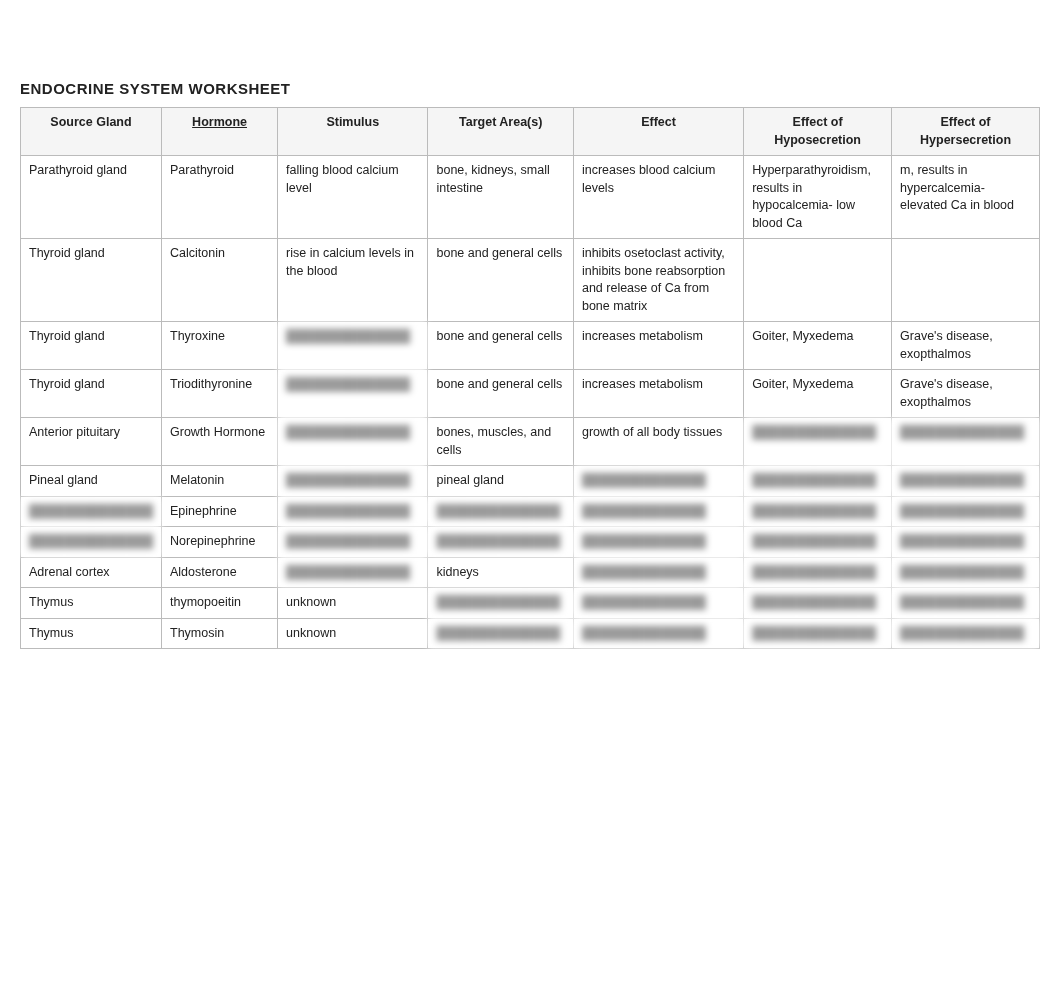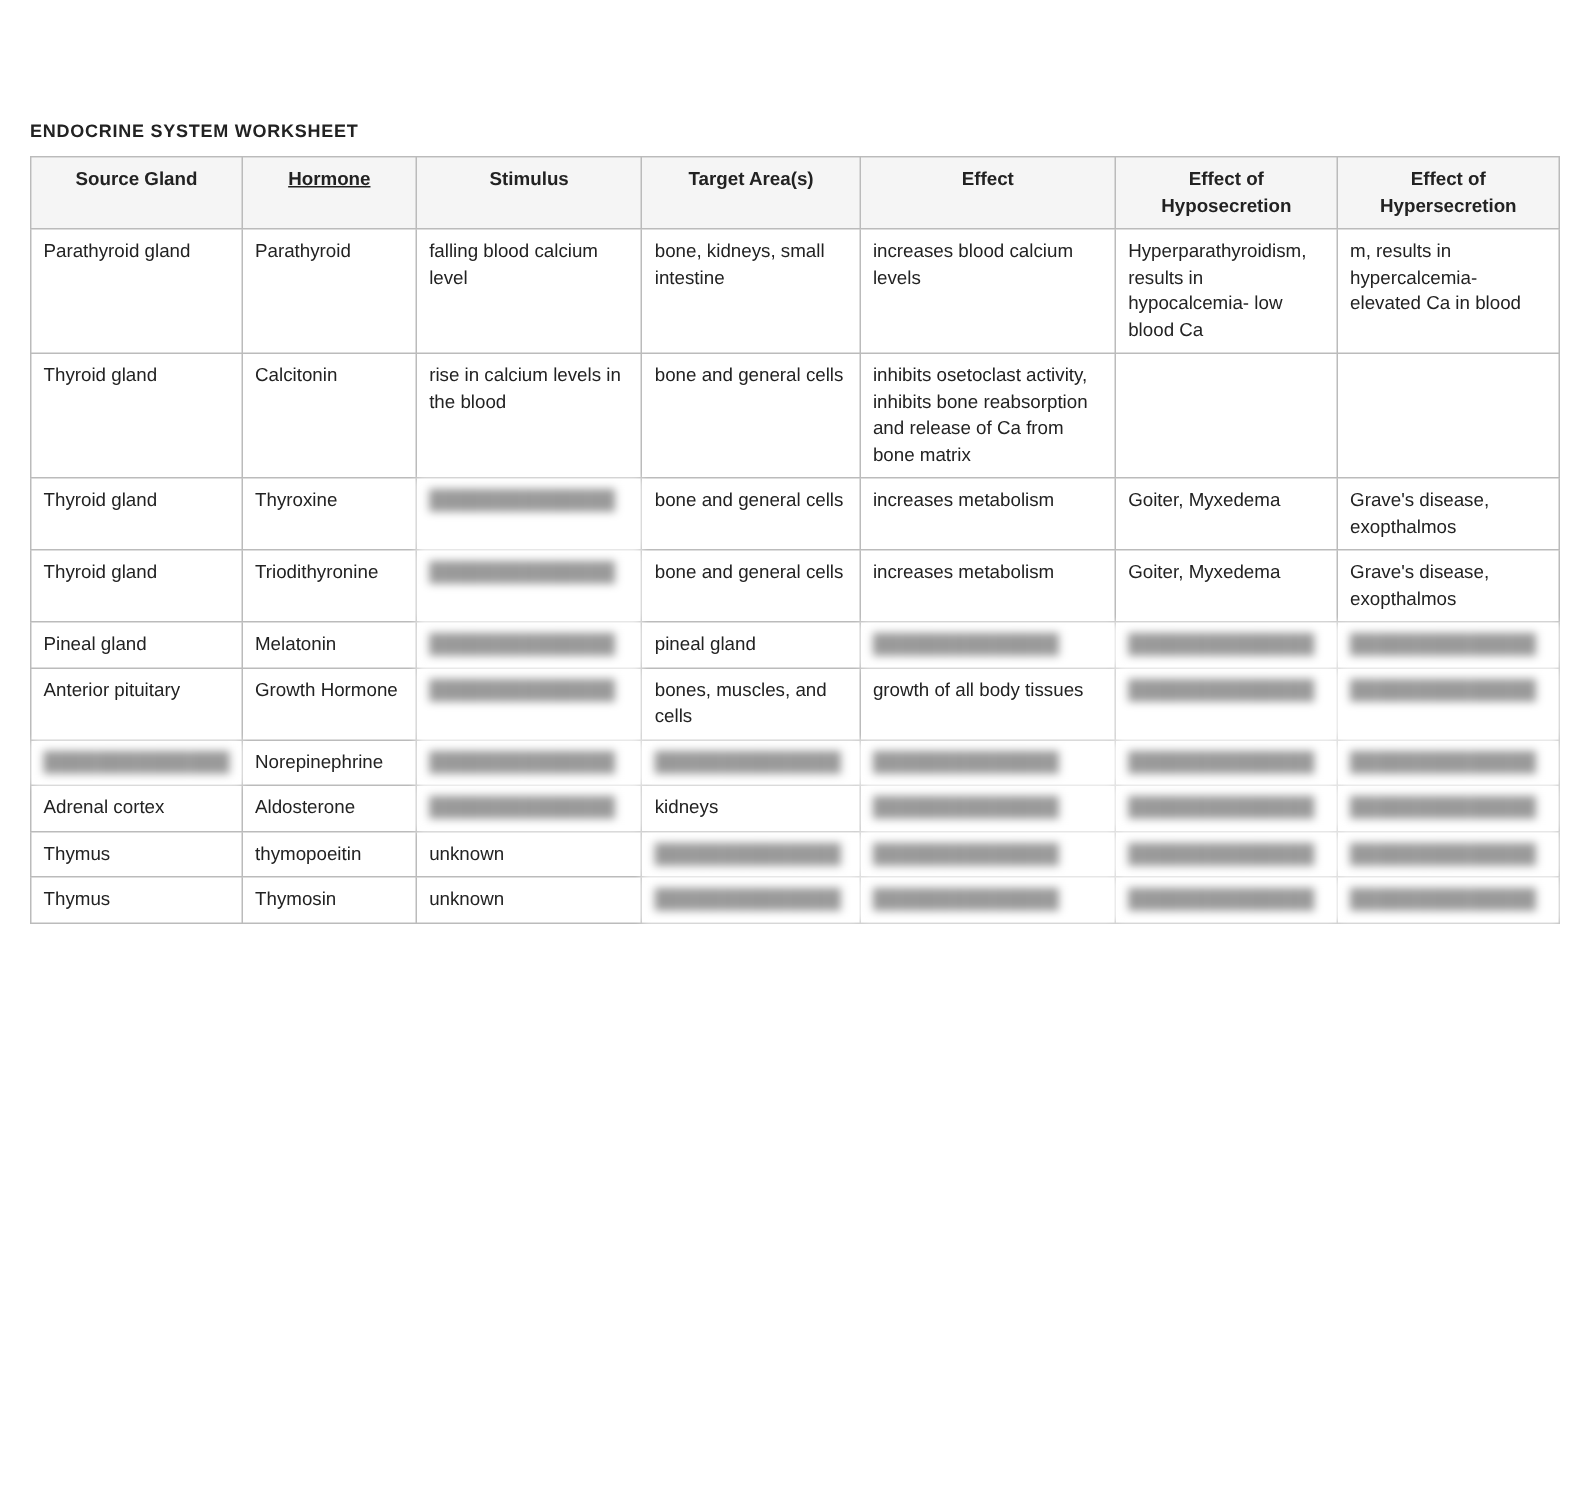--- a/index.html
+++ b/index.html
@@ -4,21 +4,21 @@
   <style>
     * { box-sizing: border-box; margin: 0; padding: 0; }
     body {
       font-family: Arial, sans-serif;
       font-size: 13px;
       background: #fff;
       color: #222;
       padding: 20px;
     }
     .worksheet-title {
-      font-size: 12px;
+      font-size: 15px;
       font-weight: bold;
       margin-bottom: 10px;
       margin-top: 60px;
       letter-spacing: 0.5px;
     }
     table {
       border-collapse: collapse;
       width: 100%;
       max-width: 1020px;
     }
@@ -99,34 +99,43 @@
       <tr>
         <td>Thyroid gland</td>
         <td>Triodithyronine</td>
         <td class="blurred">██████████████</td>
         <td>bone and general cells</td>
         <td>increases metabolism</td>
         <td>Goiter, Myxedema</td>
         <td>Grave's disease, exopthalmos</td>
       </tr>
       <tr>
+        <td>Anterior pituitary</td>
+        <td>Growth Hormone</td>
+        <td class="blurred">██████████████</td>
+        <td>bones, muscles, and cells</td>
+        <td>growth of all body tissues</td>
+        <td class="blurred">██████████████</td>
+        <td class="blurred">██████████████</td>
+      </tr>
+      <tr>
         <td>Pineal gland</td>
         <td>Melatonin</td>
         <td class="blurred">██████████████</td>
         <td>pineal gland</td>
         <td class="blurred">██████████████</td>
         <td class="blurred">██████████████</td>
         <td class="blurred">██████████████</td>
       </tr>
       <tr>
-        <td>Anterior pituitary</td>
-        <td>Growth Hormone</td>
         <td class="blurred">██████████████</td>
-        <td>bones, muscles, and cells</td>
-        <td>growth of all body tissues</td>
+        <td>Epinephrine</td>
+        <td class="blurred">██████████████</td>
+        <td class="blurred">██████████████</td>
+        <td class="blurred">██████████████</td>
         <td class="blurred">██████████████</td>
         <td class="blurred">██████████████</td>
       </tr>
       <tr>
         <td class="blurred">██████████████</td>
         <td>Norepinephrine</td>
         <td class="blurred">██████████████</td>
         <td class="blurred">██████████████</td>
         <td class="blurred">██████████████</td>
         <td class="blurred">██████████████</td>

